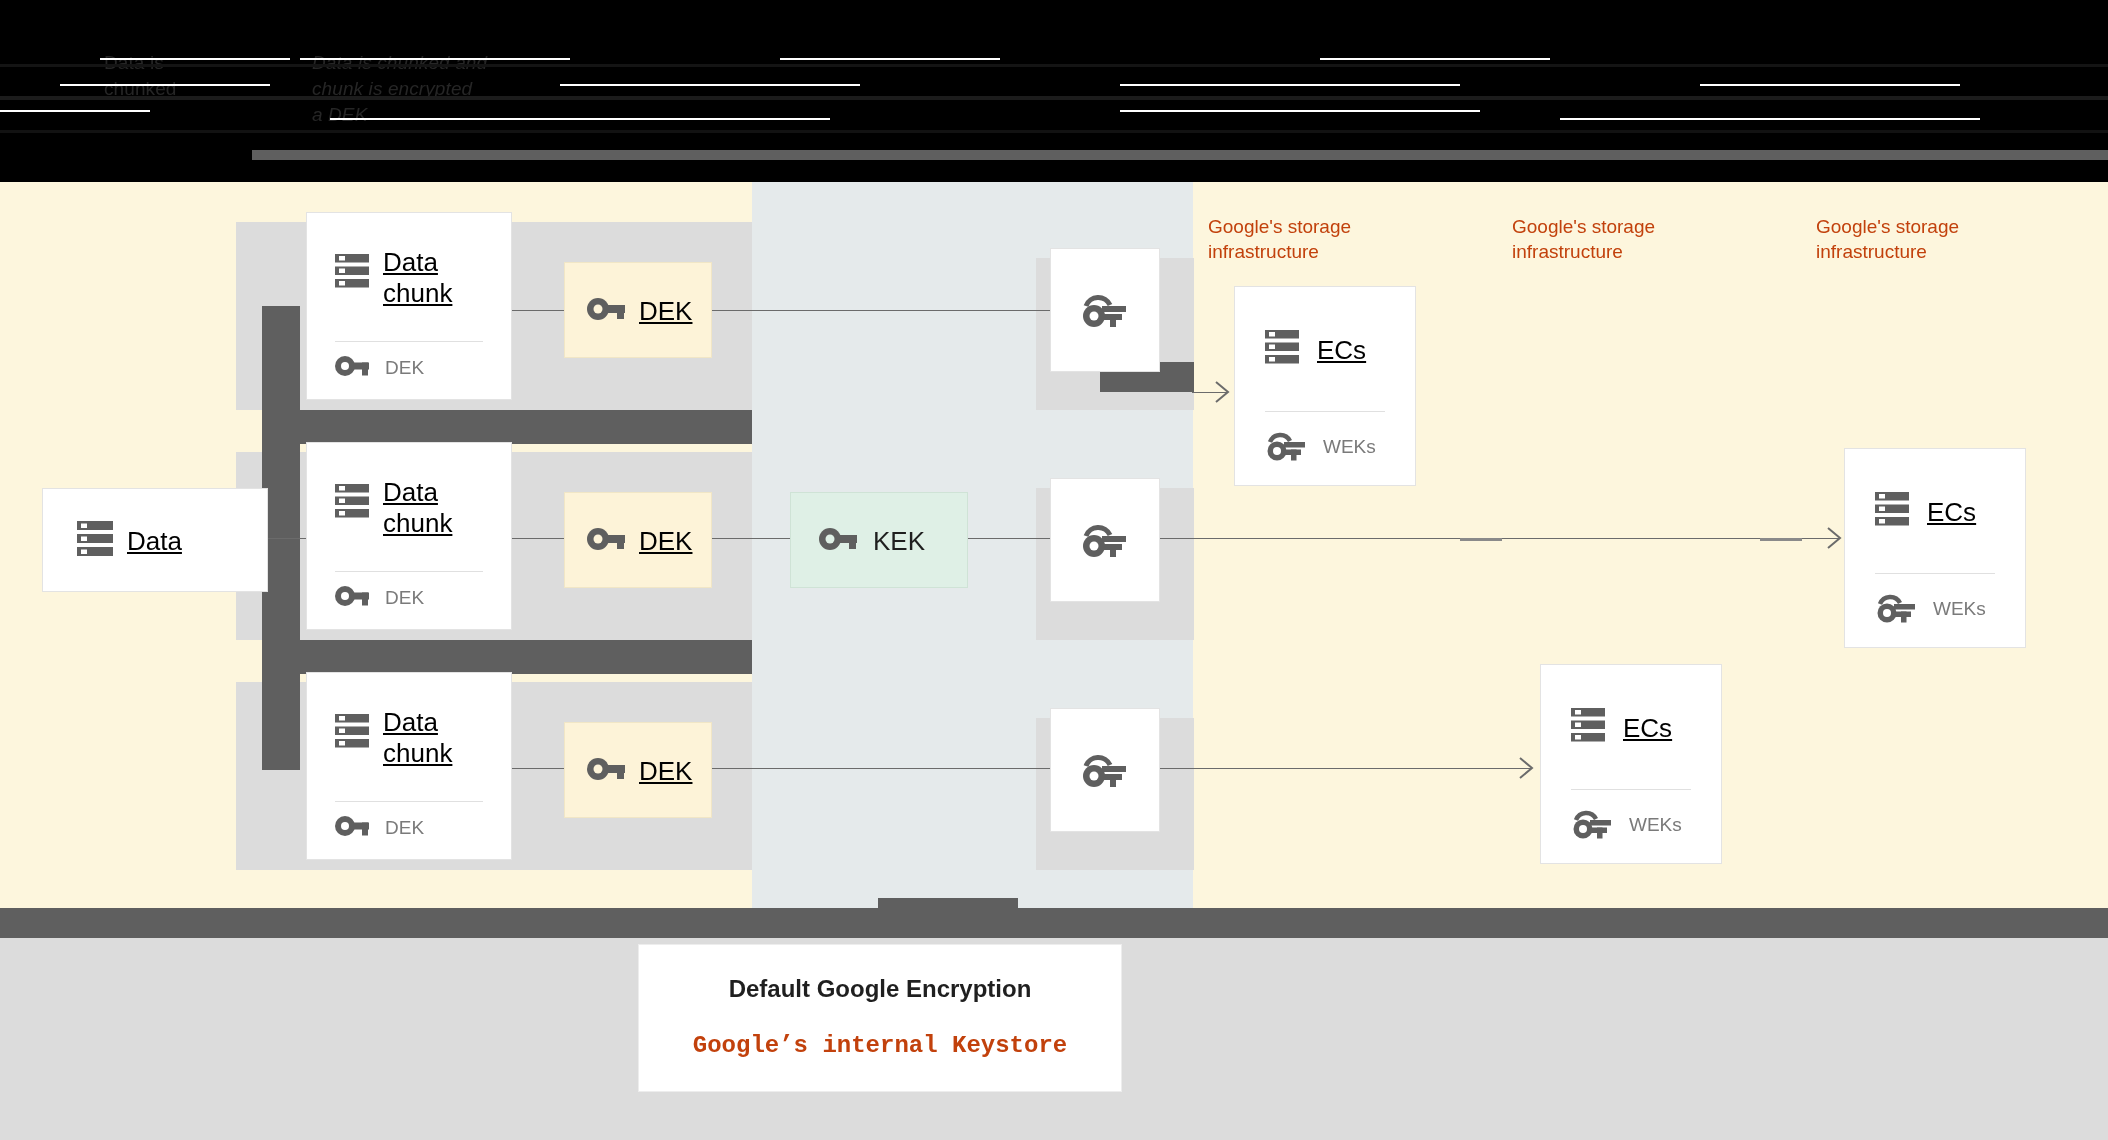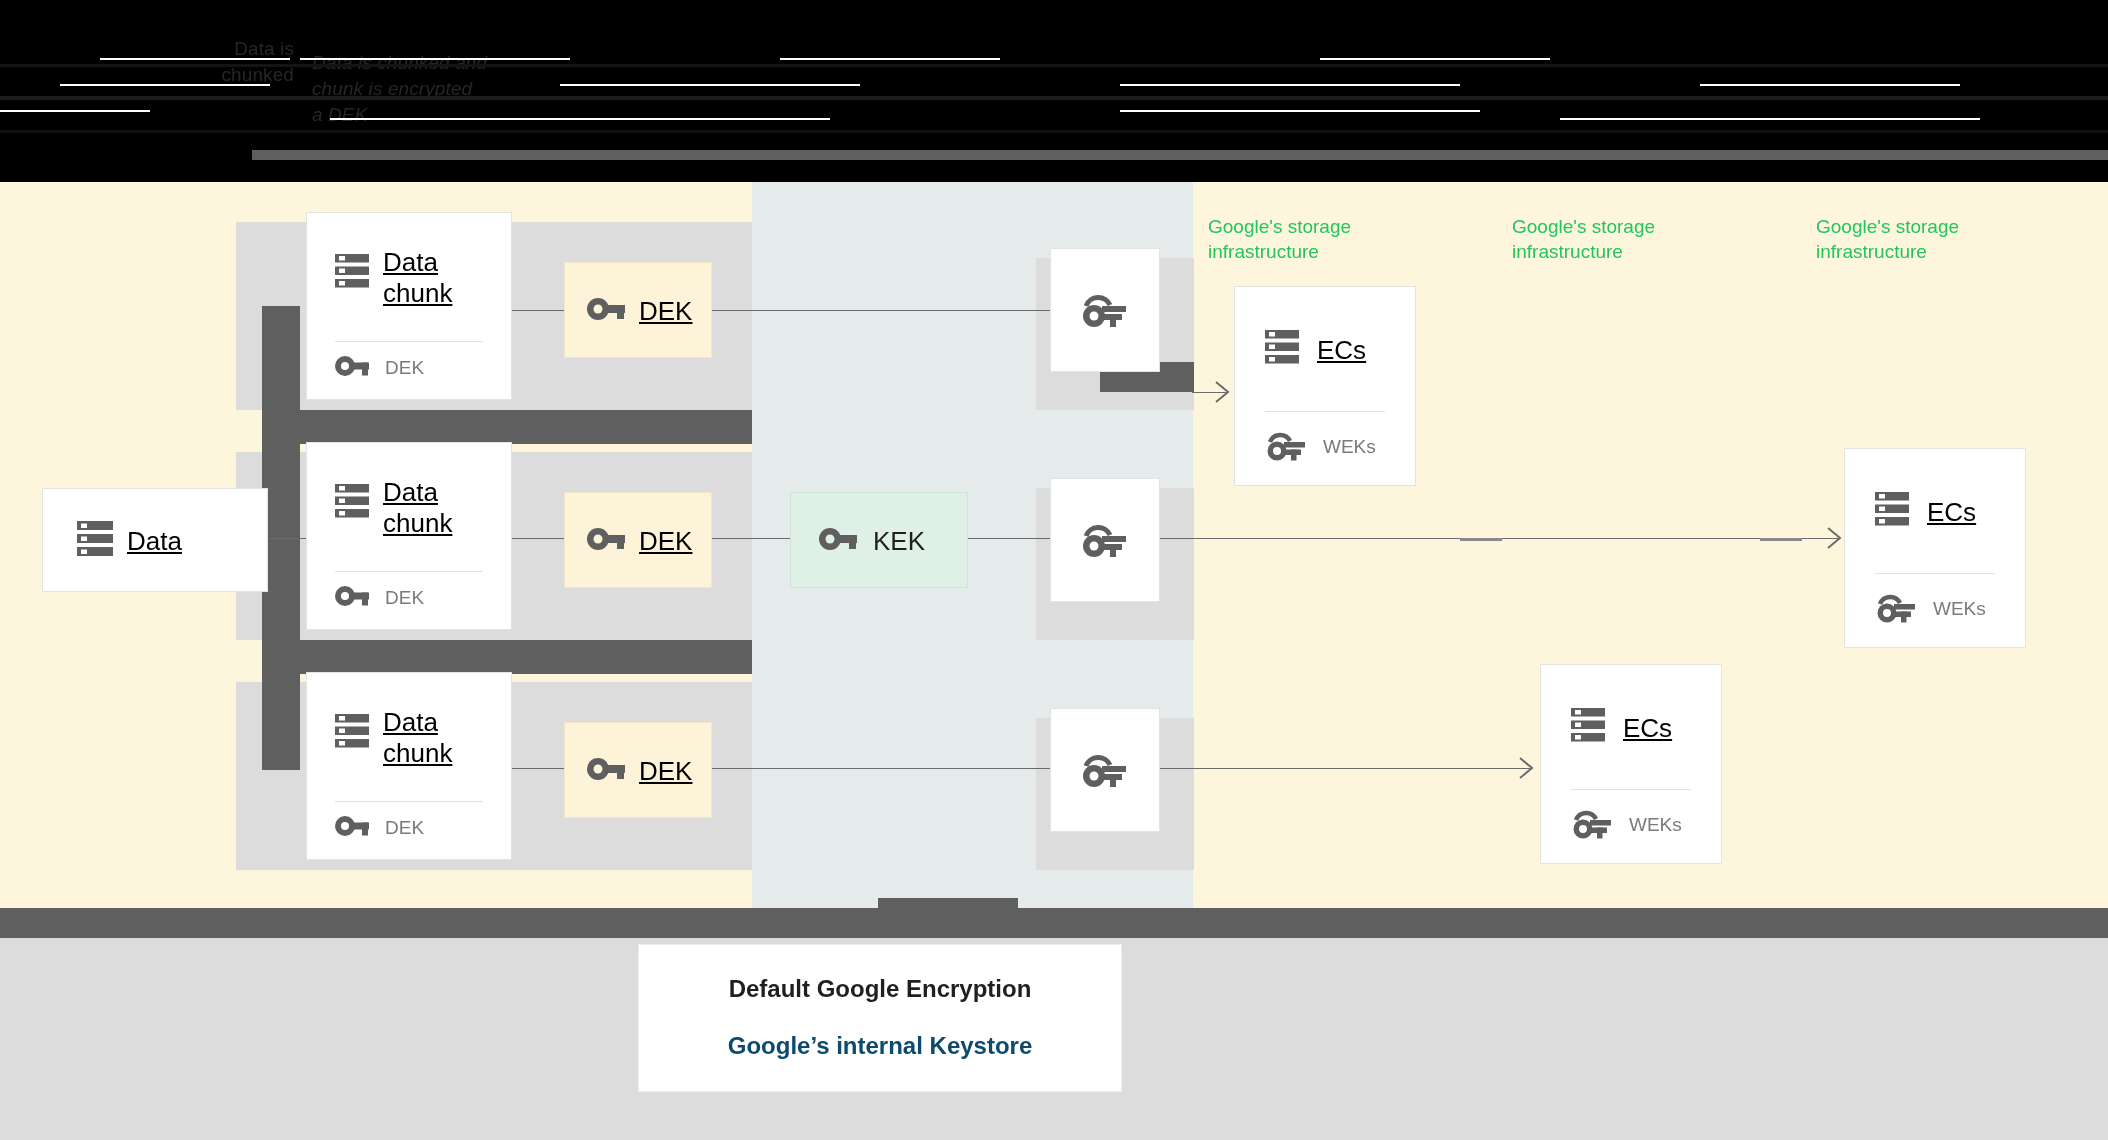--- a/index.html
+++ b/index.html
@@ -36,40 +36,40 @@
   .lbl-mint{color:#1f1f1f;font-size:26px;}
 
   
   .ico{display:inline-block;flex:0 0 auto;}
 
   
   .wire{position:absolute;background:#6b6b6b;height:1px;}
   .arrow{position:absolute;}
 
   
-  .store-cap{position:absolute;color:#22c55e;font-size:19px;line-height:25px;}
+  .store-cap{position:absolute;color:#c2410c;font-size:19px;line-height:25px;}
 
   
   .footer-band{position:absolute;left:0;top:908px;width:2108px;height:232px;background:#dcdcdc;}
   .footer-rail{position:absolute;left:0;top:908px;width:2108px;height:30px;background:#5f5f5f;}
   .caption-box{position:absolute;background:#fff;border:1px solid #ededed;box-sizing:border-box;
                display:flex;flex-direction:column;align-items:center;justify-content:center;}
   .cap-title{font-size:24px;font-weight:bold;color:#1f1f1f;margin-bottom:28px;}
   .cap-l1{font-size:24px;color:#1f1f1f;line-height:30px;text-align:center;}
-  .cap-l2{font-size:24px;font-weight:bold;color:#0c4a6e;line-height:30px;text-align:center;}
+  .cap-l2{font-size:24px;font-weight:bold;color:#c2410c;line-height:30px;text-align:center;font-family:Liberation Mono, monospace;}
 </style>
 </head>
 <body>
 
 <div id="root">
 
   <div class="header-band">
     <div class="hdr-topblack"></div>
 
-    <div class="hdr-col" style="left:104px;top:36px;width:190px;text-align:right;">Data is<br>chunked</div>
+    <div class="hdr-col" style="left:104px;top:50px;width:190px;">Data is<br>chunked</div>
     <div class="hdr-col" style="left:312px;top:50px;width:420px;font-style:italic;">Data is chunked and<br>chunk is encrypted<br>a DEK</div>
     <div class="hdr-col" style="left:770px;top:50px;width:330px;">&nbsp;</div>
 
     <div class="hdr-white" style="left:100px;top:58px;width:190px;"></div>
     <div class="hdr-white" style="left:300px;top:58px;width:270px;"></div>
     <div class="hdr-white" style="left:780px;top:58px;width:220px;"></div>
     <div class="hdr-white" style="left:1320px;top:58px;width:230px;"></div>
     <div class="hdr-white" style="left:60px;top:84px;width:210px;"></div>
     <div class="hdr-white" style="left:560px;top:84px;width:300px;"></div>
     <div class="hdr-white" style="left:1120px;top:84px;width:340px;"></div>

